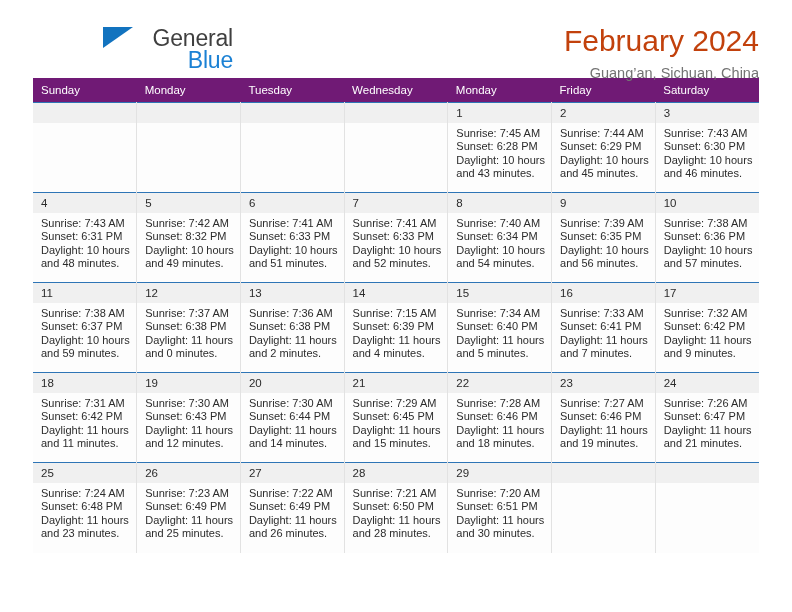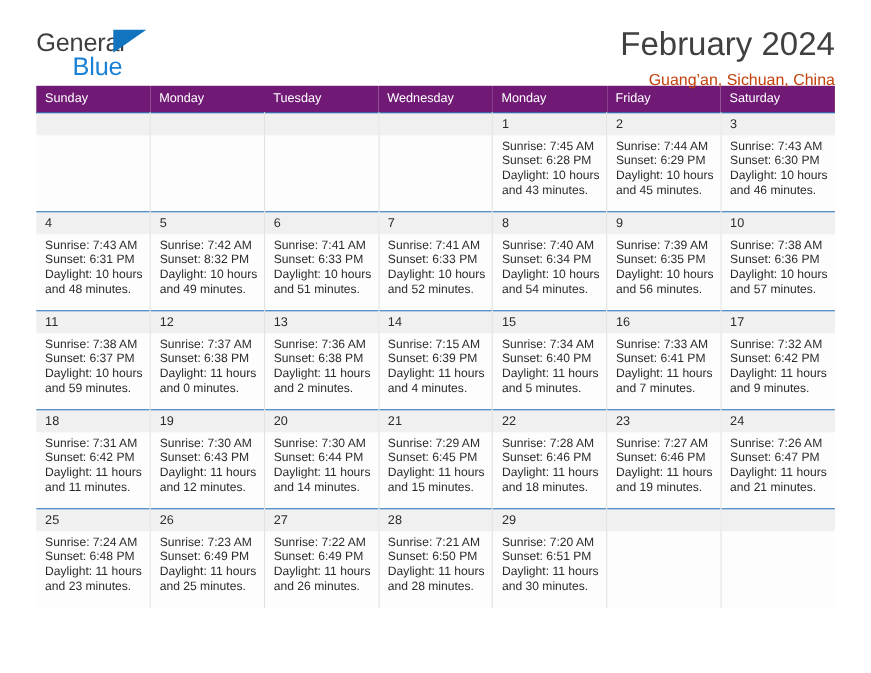--- a/index.html
+++ b/index.html
@@ -28,20 +28,21 @@
     align-items: flex-start;
     justify-content: space-between;
     height: 78px;
     padding-top: 24px;
     box-sizing: border-box;
   }
   .logo {
     position: relative;
     width: 200px;
     padding-top: 2px;
+    text-align: right;
   }
   .logo-line1 {
     position: relative;
     font-size: 23px;
     line-height: 24px;
     color: #3f3f3f;
     letter-spacing: -0.2px;
   }
   .logo-tri {
     position: absolute;
@@ -60,28 +61,28 @@
     margin-top: -2px;
     letter-spacing: -0.2px;
   }
   .title-block {
     text-align: right;
     padding-top: 0px;
   }
   .cal-title {
     font-size: 30px;
     line-height: 34px;
-    color: #404040;
+    color: #c2410c;
     font-weight: normal;
     margin: 0;
   }
   .cal-subtitle {
     font-size: 14.5px;
     line-height: 22px;
-    color: #c2410c;
+    color: #737373;
     margin: 4px 0 0 0;
   }
 
   
   .calendar {
     width: 726px;
     border-collapse: collapse;
     table-layout: fixed;
   }
   .calendar th {

